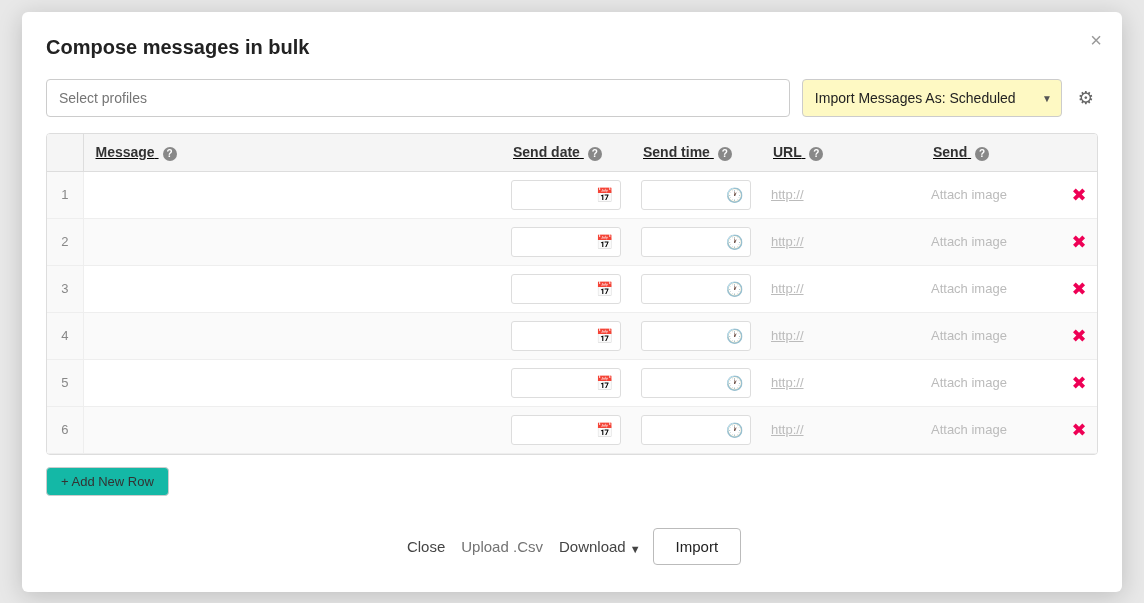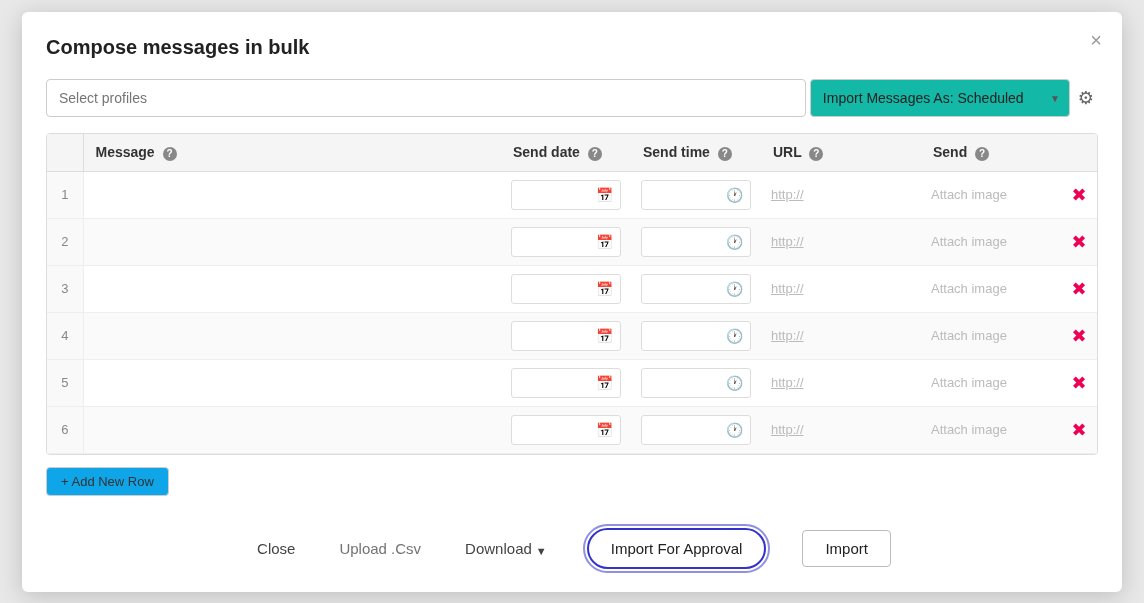--- a/index.html
+++ b/index.html
@@ -32,42 +32,42 @@
       right: 20px;
       background: none;
       border: none;
       font-size: 20px;
       color: #999;
       cursor: pointer;
       line-height: 1;
     }
     .top-controls {
       display: flex;
-      gap: 4px;
+      gap: 12px;
       margin-bottom: 16px;
       align-items: center;
     }
     .profile-select {
       flex: 1;
       height: 38px;
       border: 1px solid #ccc;
       border-radius: 4px;
       padding: 0 12px;
       font-size: 14px;
       color: #999;
       background: #fff;
     }
     .import-as-select {
       height: 38px;
       border: 1px solid #ccc;
       border-radius: 4px;
       padding: 0 32px 0 12px;
       font-size: 14px;
       color: #222;
-      background: #14b8a6;
+      background: #fef9c3;
       appearance: none;
       -webkit-appearance: none;
       min-width: 260px;
       cursor: pointer;
     }
     .select-wrapper {
       position: relative;
       display: inline-block;
     }
     .select-wrapper::after {
@@ -96,20 +96,21 @@
       overflow-y: auto;
       position: relative;
     }
     table {
       width: 100%;
       border-collapse: collapse;
       font-size: 14px;
     }
     thead tr {
       background: #f5f5f5;
+      text-decoration: underline;
     }
     thead th {
       padding: 10px 12px;
       text-align: left;
       font-weight: 600;
       color: #333;
       border-bottom: 1px solid #ddd;
       white-space: nowrap;
     }
     thead th .help-icon {
@@ -194,33 +195,33 @@
       background: none;
       border: none;
       cursor: pointer;
       font-size: 18px;
       color: #e05;
       line-height: 1;
       padding: 0;
     }
     .add-row-btn {
       margin-top: 12px;
-      background: #0ea5e9;
+      background: #14b8a6;
       border: 1px solid #ccc;
       border-radius: 4px;
       padding: 6px 14px;
       font-size: 13px;
       color: #333;
       cursor: pointer;
     }
     .footer-actions {
       display: flex;
       justify-content: center;
       align-items: center;
-      gap: 36px;
+      gap: 8px;
       margin-top: 24px;
       padding-top: 8px;
     }
     .footer-btn {
       background: none;
       border: none;
       font-size: 15px;
       color: #444;
       cursor: pointer;
       padding: 8px 4px;
@@ -495,16 +496,15 @@
 
   <button class="add-row-btn">+ Add New Row</button>
 
   <div class="footer-actions">
     <button class="footer-btn">Close</button>
     <button class="footer-btn upload">Upload .Csv</button>
     <button class="footer-btn download">
       <span>Download</span>
       <span class="download-arrow">▼</span>
     </button>
-    <button class="import-approval-btn">Import For Approval</button>
     <button class="import-btn">Import</button>
   </div>
 </div>
 
 </body></html>

